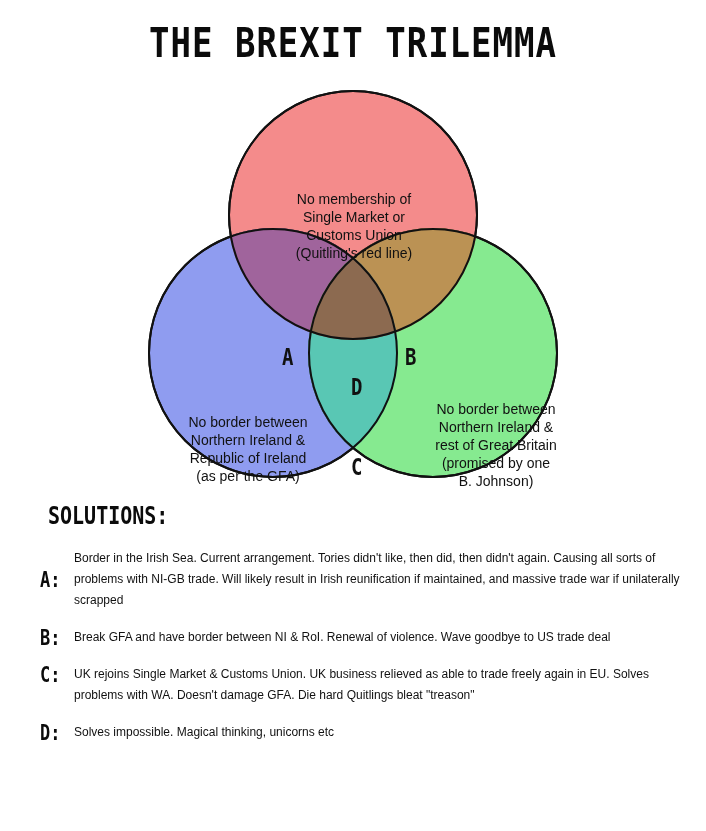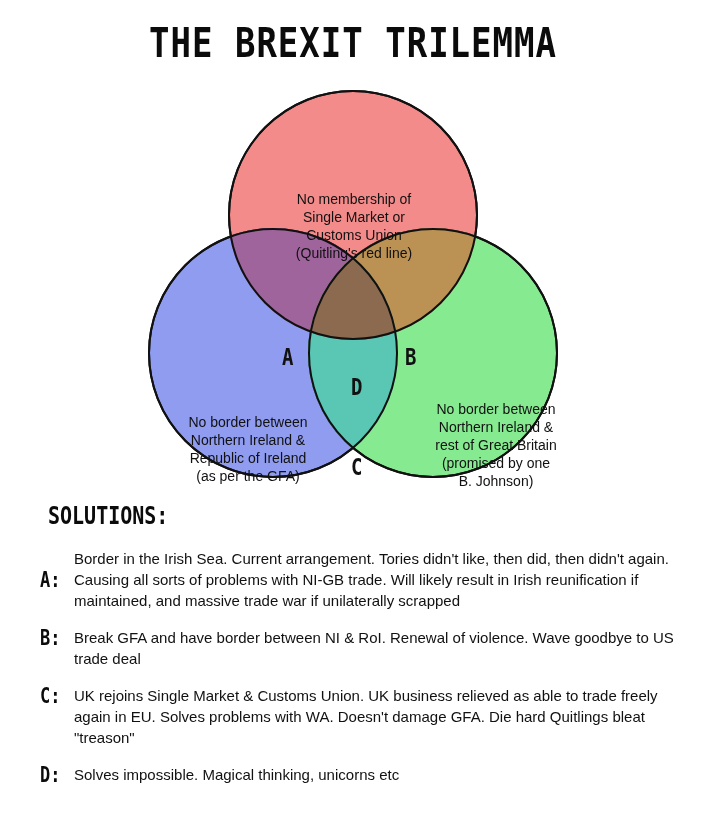--- a/index.html
+++ b/index.html
@@ -172,21 +172,21 @@
     font-size: 17px;
     color: #0b0b0b;
     transform: scaleY(1.2);
     transform-origin: left center;
     padding-top: 2px;
   }
   .sol-key.pad1 { padding-top: 20px; }
   .sol-key.pad2 { padding-top: 1px; }
   .sol-text {
     flex: 1 1 auto;
-    font-size: 15px;
+    font-size: 12px;
     line-height: 21px;
     color: #111;
   }
 </style>
 </head>
 <body>
 
 <div class="title">THE BREXIT TRILEMMA</div>
 
 <div class="venn">

